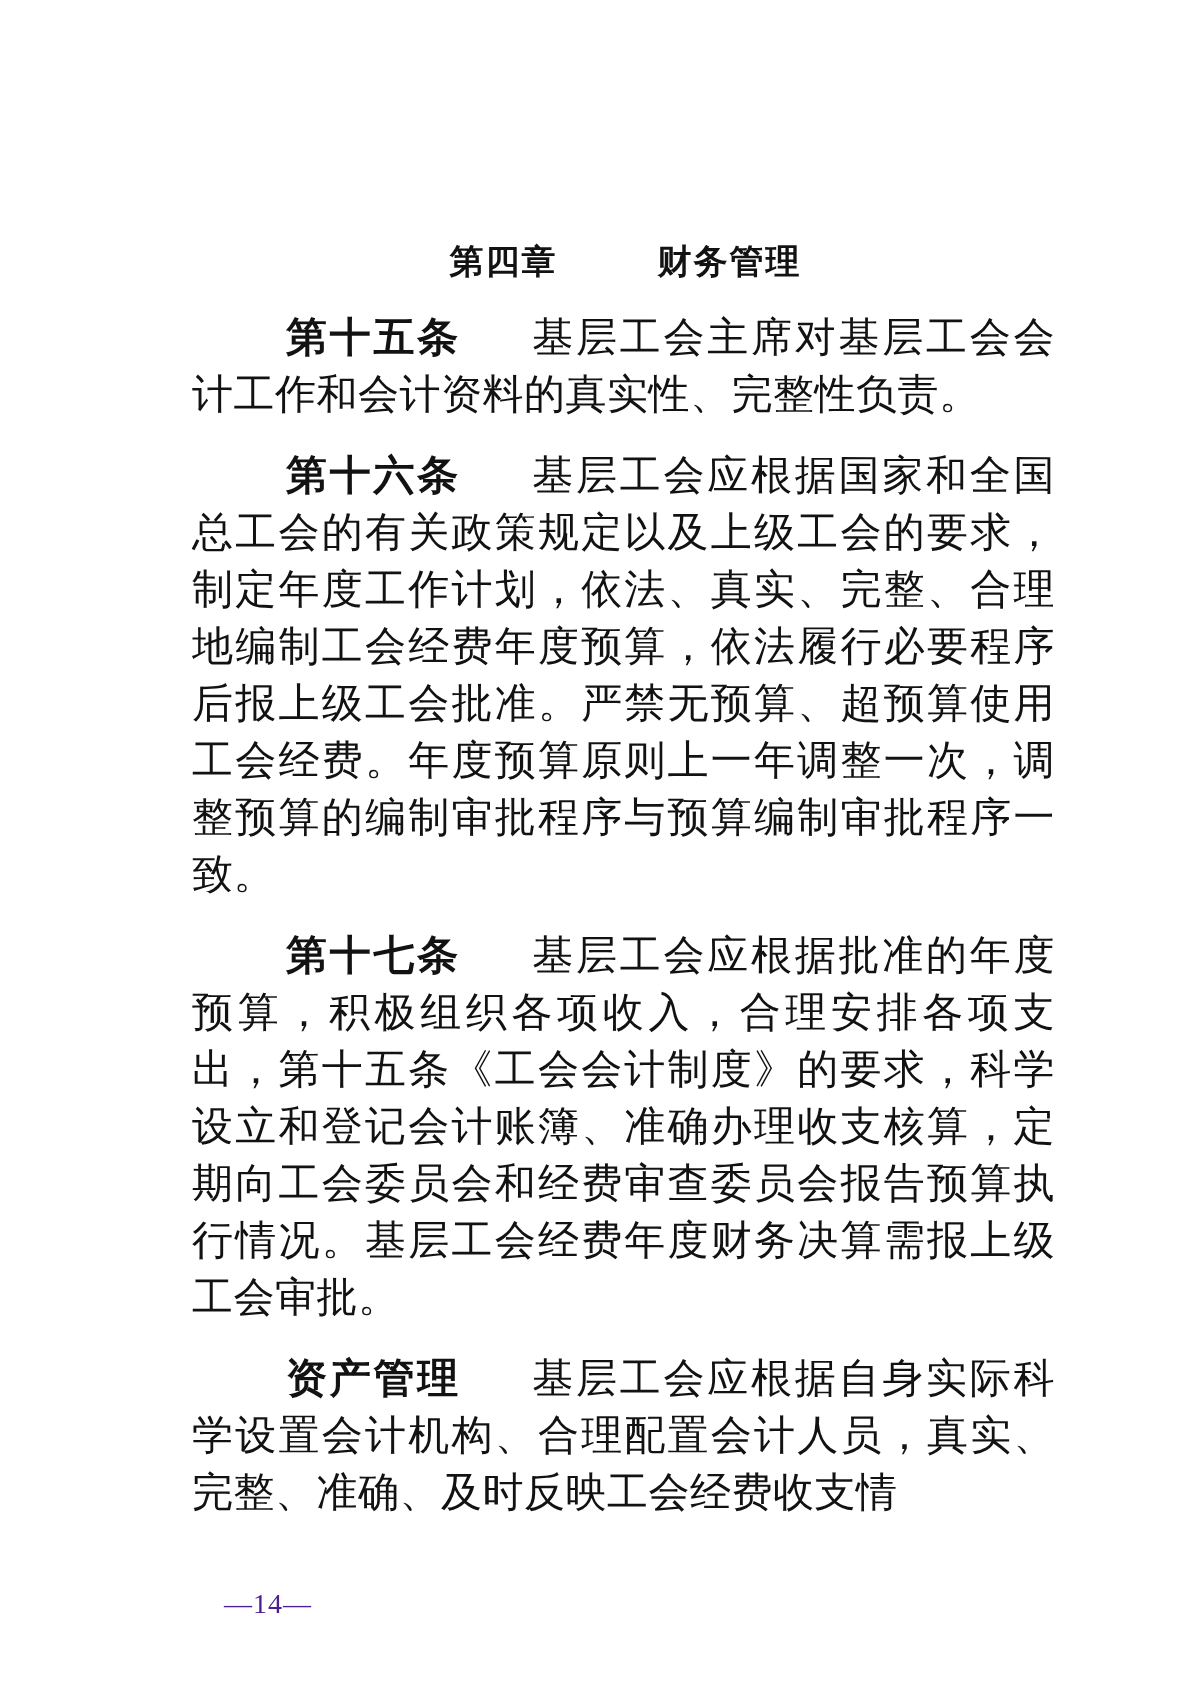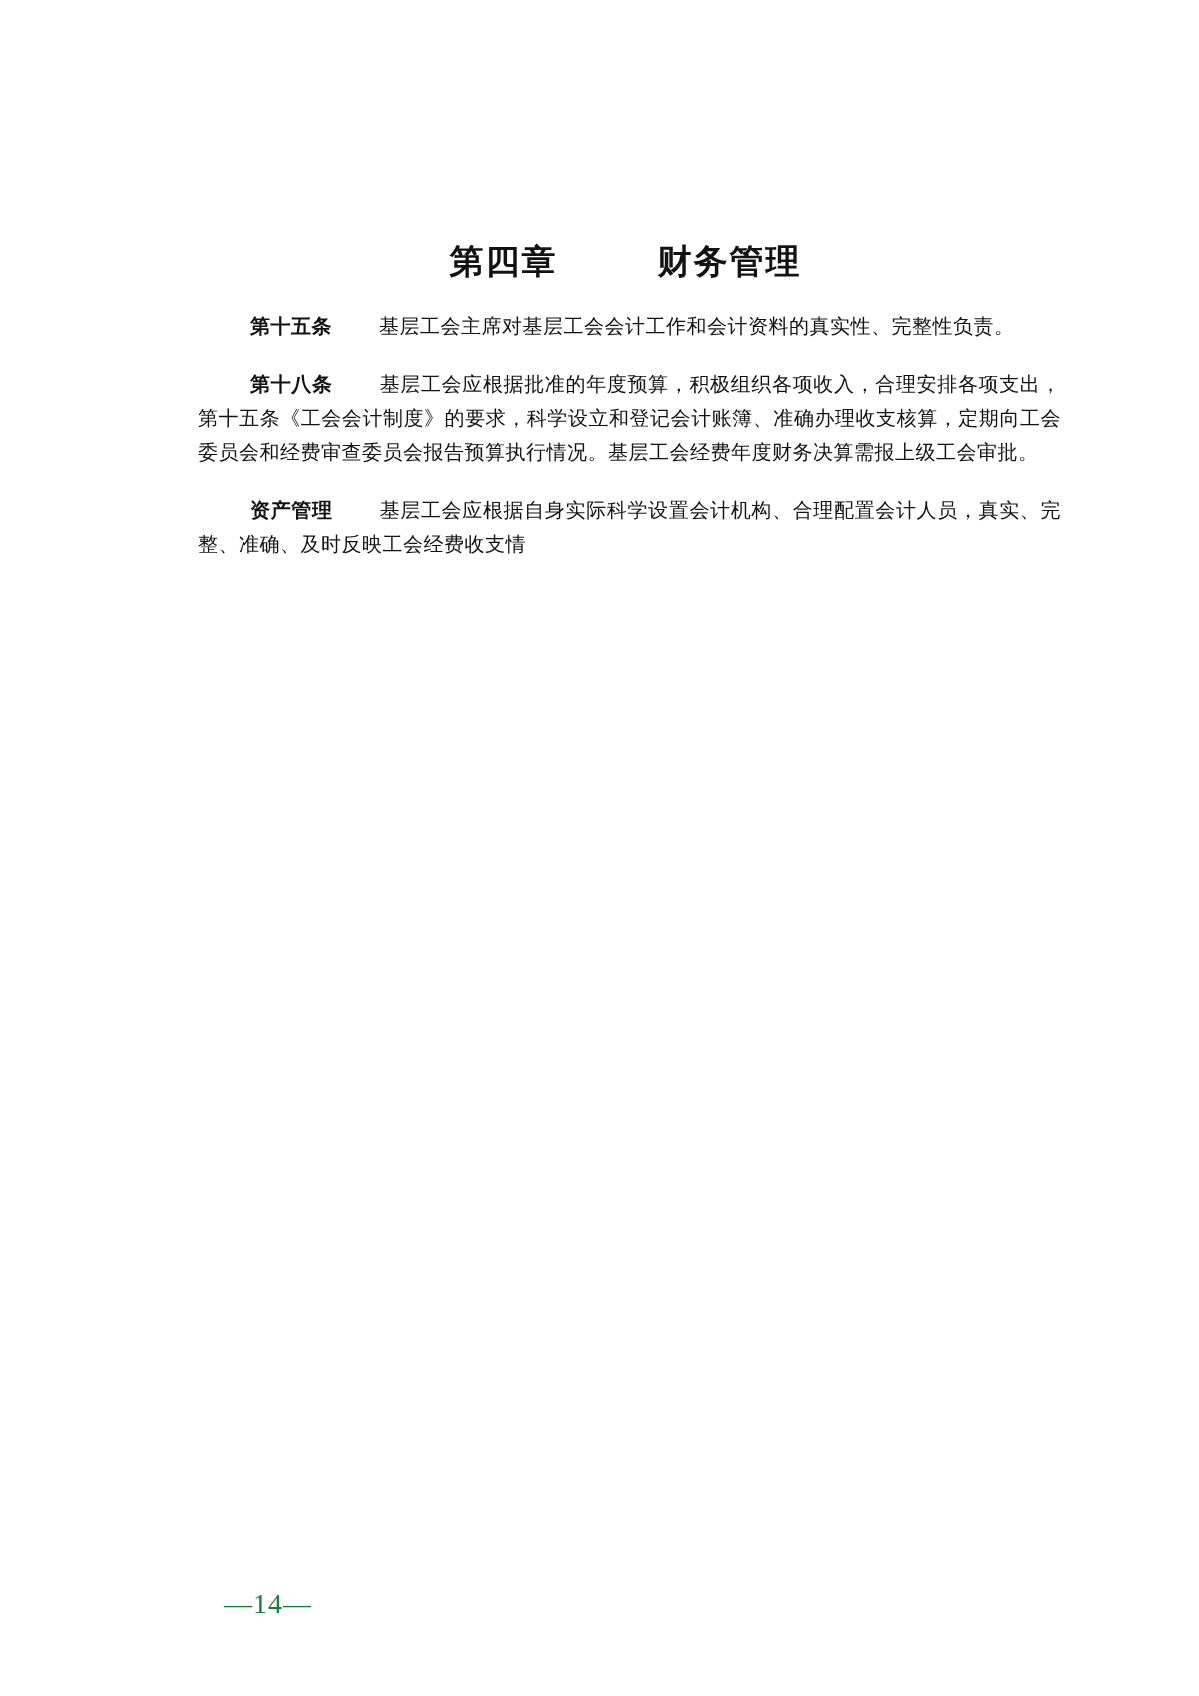--- a/index.html
+++ b/index.html
@@ -29,54 +29,55 @@
     letter-spacing: 2px;
     white-space: nowrap;
   }
   .title-gap {
     display: inline-block;
     width: 76px;
   }
   .body-text {
     position: absolute;
     top: 261px;
-    left: 150px;
+    left: 144px;
     width: 911px;
-    font-size: 20px;
-    line-height: 34px;
+    font-size: 41px;
+    line-height: 57px;
     text-align: justify;
     text-justify: inter-character;
     letter-spacing: 0.5px;
   }
   .para {
     text-indent: 2em;
     margin: 0;
   }
   .article-heading {
     font-weight: bold;
     font-family: "Liberation Sans", "DejaVu Sans", sans-serif;
     margin-right: 1.15em;
   }
   .footer {
     position: absolute;
     left: 176px;
     top: 1552px;
     font-size: 28px;
     letter-spacing: 1px;
-    color: #15803d;
+    color: #4c1d95;
   }
 </style>
 </head>
 <body>
 
 <div class="page">
 
   <h1 class="chapter-title"><span>第四章</span><span class="title-gap"></span><span>财务管理</span></h1>
 
   <div class="body-text" id="paragraphs">
       <p class="para"><span class="article-heading">第十五条</span><span>基层工会主席对基层工会会计工作和会计资料的真实性、完整性负责。</span></p>
-      <p class="para"><span class="article-heading">第十八条</span><span>基层工会应根据批准的年度预算，积极组织各项收入，合理安排各项支出，第十五条《工会会计制度》的要求，科学设立和登记会计账簿、准确办理收支核算，定期向工会委员会和经费审查委员会报告预算执行情况。基层工会经费年度财务决算需报上级工会审批。</span></p>
+      <p class="para"><span class="article-heading">第十六条</span><span>基层工会应根据国家和全国总工会的有关政策规定以及上级工会的要求，制定年度工作计划，依法、真实、完整、合理地编制工会经费年度预算，依法履行必要程序后报上级工会批准。严禁无预算、超预算使用工会经费。年度预算原则上一年调整一次，调整预算的编制审批程序与预算编制审批程序一致。</span></p>
+      <p class="para"><span class="article-heading">第十七条</span><span>基层工会应根据批准的年度预算，积极组织各项收入，合理安排各项支出，第十五条《工会会计制度》的要求，科学设立和登记会计账簿、准确办理收支核算，定期向工会委员会和经费审查委员会报告预算执行情况。基层工会经费年度财务决算需报上级工会审批。</span></p>
       <p class="para"><span class="article-heading">资产管理</span><span>基层工会应根据自身实际科学设置会计机构、合理配置会计人员，真实、完整、准确、及时反映工会经费收支情</span></p>
     </div>
 
   <div class="footer"><span>—14—</span></div>
 
 </div>
 
 </body></html>

